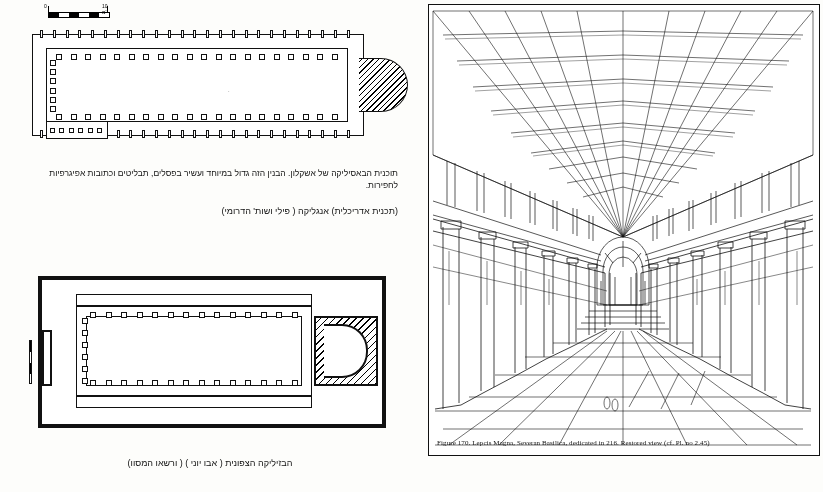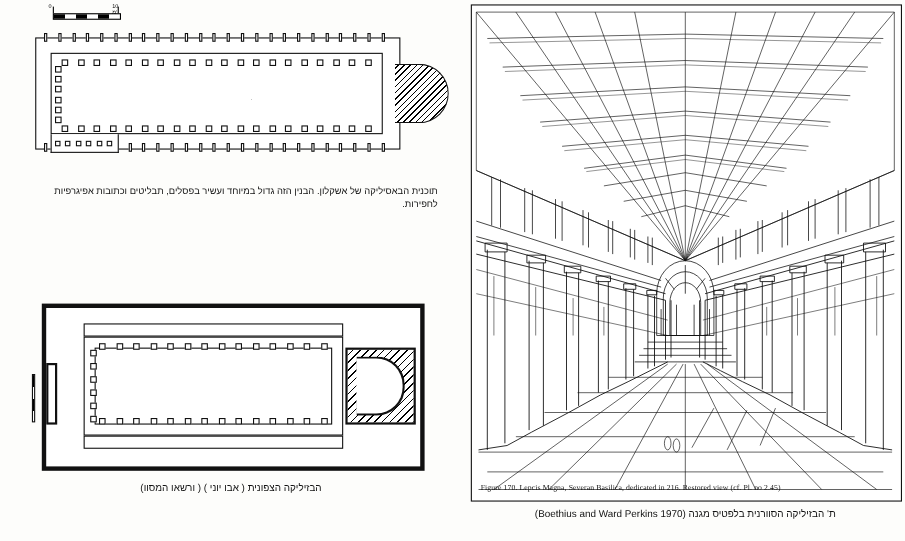--- a/index.html
+++ b/index.html
@@ -253,21 +253,21 @@
     position: absolute;
     left: 5px; top: 0;
     width: 3px; height: 44px;
     border: 1px solid #111;
     background: linear-gradient(to bottom, #000 0 11px, #fff 11px 22px, #000 22px 33px, #fff 33px 44px);
     box-sizing: border-box;
   }
   .cap-bot {
     position: absolute;
     left: 14px;
-    top: 438px;
+    top: 458px;
     width: 392px;
     text-align: center;
     direction: rtl;
     font-family: "Liberation Sans", sans-serif;
     font-size: 9px;
     color: #111;
   }
 
   
   .right-col {
@@ -452,20 +452,21 @@
             <span class="c"></span>
             <span class="c"></span>
         </div>
 
         <div class="b1-smallmark" style="left:196px; top:62px;">·</div>
       </div>
     </div>
 
     <div class="cap-heb cap-top-1">תוכנית הבאסיליקה של אשקלון. הבנין הזה גדול במיוחד ועשיר בפסלים, תבליטים וכתובות
 אפיגרפיות לחפירות.</div>
+    <div class="cap-heb cap-top-2">(תכנית אדריכלית) אנגליקה ( פילי ושות' הדרומי)</div>
 
     <div class="plan-bot">
       <div class="b2-scale">
         <div class="vbar"></div>
       </div>
 
       <div class="b2-outer"></div>
       <div class="b2-left-wing"></div>
       <div class="b2-row-band"></div>
       <div class="b2-row-band2"></div>
@@ -715,16 +716,15 @@
             <line x1="262" y1="400" x2="276" y2="366"></line>
             <ellipse cx="186" cy="400" rx="3" ry="6"></ellipse>
             <ellipse cx="178" cy="398" rx="3" ry="6"></ellipse>
           </g>
         </g>
       </svg>
 
       <div class="fig-caption">Figure 170. Lepcis Magna, Severan Basilica, dedicated in 216. Restored view (cf. Pl. no 2.45)</div>
     </div>
 
-    <div class="cap-right-heb">ת' הבזיליקה הסוורנית בלפטיס מגנה (Boethius and Ward Perkins 1970)</div>
   </div>
 
 </div>
 
 </body></html>

